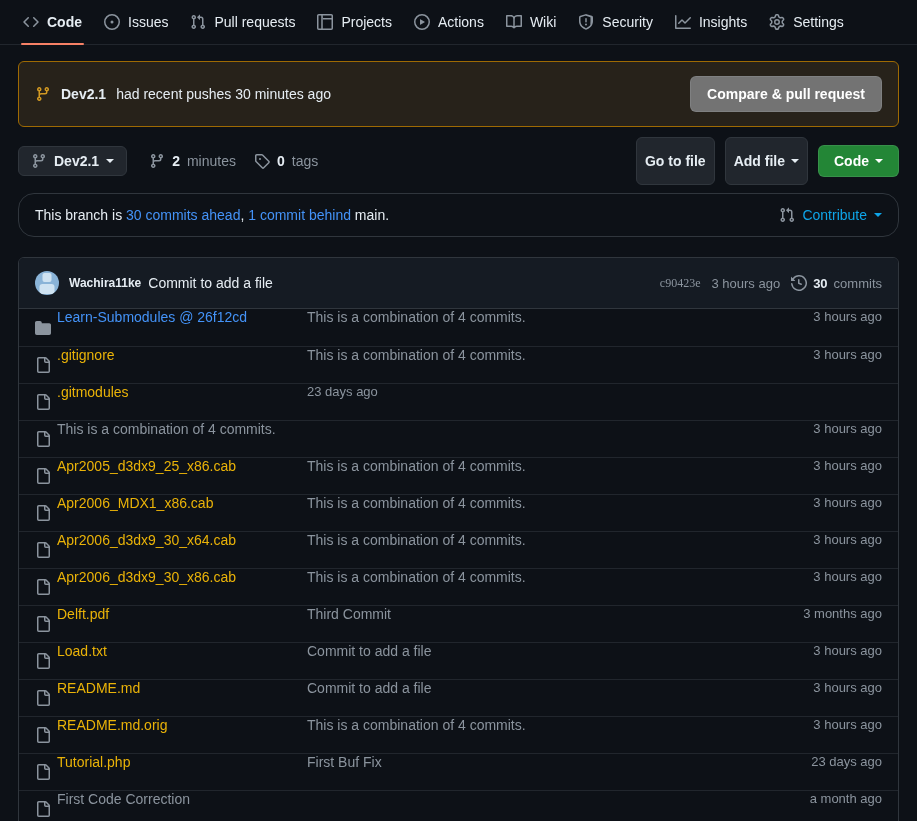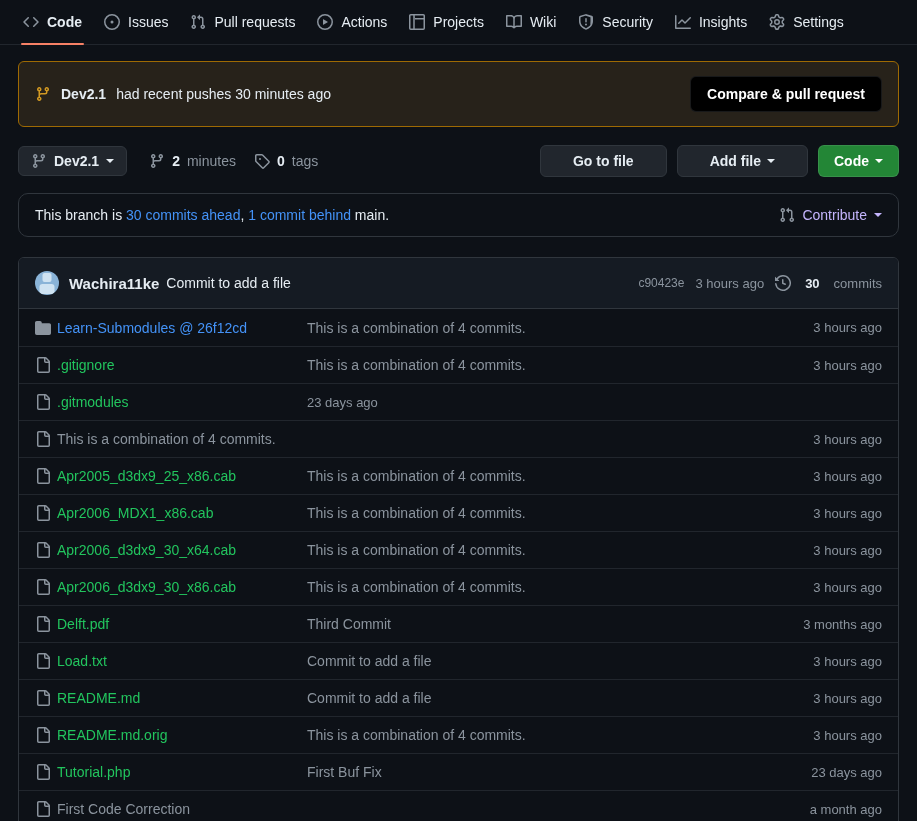--- a/index.html
+++ b/index.html
@@ -65,21 +65,21 @@
   .push-left {
     display: flex;
     align-items: center;
     gap: 10px;
     font-size: 14px;
     color: #e6edf3;
   }
   .push-left .branch-ico { color: #d29922; display: flex; }
   .push-branch { font-weight: bold; }
   .btn-green {
-    background: #000000;
+    background: #737373;
     border: 1px solid rgba(240,246,252,0.1);
     color: #ffffff;
     font-size: 14px;
     font-weight: bold;
     padding: 9px 16px;
     border-radius: 6px;
     cursor: pointer;
     font-family: "Liberation Sans", sans-serif;
     white-space: nowrap;
   }
@@ -117,27 +117,27 @@
   .meta-link .ico { color: #8b949e; display: flex; }
   .meta-link b { color: #e6edf3; font-weight: bold; }
   .spacer { flex: 1; }
   .btn-dark {
     display: flex;
     align-items: center;
     gap: 6px;
     background: #21262d;
     border: 1px solid #30363d;
     border-radius: 6px;
-    padding: 6px 32px;
+    padding: 6px 8px;
     font-size: 14px;
     font-weight: bold;
     color: #e6edf3;
     cursor: pointer;
     margin-left: 10px;
-    height: 32px;
+    height: 48px;
     font-family: "Liberation Sans", sans-serif;
   }
   .btn-code {
     display: flex;
     align-items: center;
     gap: 6px;
     background: #238636;
     border: 1px solid rgba(240,246,252,0.1);
     border-radius: 6px;
     padding: 6px 15px;
@@ -156,33 +156,33 @@
     border-top: 4px solid currentColor;
     display: inline-block;
   }
 
   
   .compare-box {
     display: flex;
     align-items: center;
     justify-content: space-between;
     border: 1px solid #30363d;
-    border-radius: 10px;
+    border-radius: 16px;
     padding: 13px 16px;
     margin-bottom: 20px;
     background: #0d1117;
   }
   .compare-text { font-size: 14px; color: #e6edf3; }
   .compare-text a { color: #4493f8; text-decoration: none; cursor: pointer; }
   .contribute {
     display: flex;
     align-items: center;
     gap: 7px;
     font-size: 14px;
-    color: #c4b5fd;
+    color: #0ea5e9;
     cursor: pointer;
   }
   .contribute .ico { color: #8b949e; display: flex; }
 
   
   .file-table {
     border: 1px solid #30363d;
     border-radius: 6px;
     overflow: hidden;
     background: #0d1117;
@@ -216,71 +216,70 @@
   .avatar::after {
     content: "";
     position: absolute;
     left: 50%; bottom: 1px;
     width: 15px; height: 10px;
     transform: translateX(-50%);
     background: #cfe3f2;
     border-radius: 3px 3px 0 0;
   }
   .commit-author {
-    font-size: 15px;
+    font-size: 12px;
     font-weight: bold;
     color: #e6edf3;
     margin-right: 7px;
     cursor: pointer;
   }
   .commit-msg { font-size: 14px; color: #e6edf3; cursor: pointer; }
   .commit-right {
     margin-left: auto;
     display: flex;
     align-items: center;
     gap: 11px;
     font-size: 13px;
     color: #8b949e;
   }
   .commit-sha {
-    font-family: Liberation Sans, sans-serif;
+    font-family: Liberation Serif, serif;
     font-size: 12px;
     color: #8b949e;
     cursor: pointer;
   }
   .commit-count {
     display: flex;
     align-items: center;
-    gap: 14px;
+    gap: 6px;
     color: #8b949e;
     cursor: pointer;
     font-size: 13px;
   }
   .commit-count b { color: #e6edf3; font-weight: bold; }
   .commit-count .ico { display: flex; }
 
   .file-row {
     display: flex;
-    align-items: center;
     height: 37px;
     padding: 0 16px;
     border-top: 1px solid #21262d;
   }
   .file-row:first-of-type { border-top: none; }
   .f-icon {
     width: 22px;
     display: flex;
     align-items: center;
     color: #8b949e;
     flex-shrink: 0;
   }
   .f-name {
     width: 250px;
     font-size: 14px;
-    color: #22c55e;
+    color: #eab308;
     white-space: nowrap;
     overflow: hidden;
     text-overflow: ellipsis;
     cursor: pointer;
   }
   .f-name.link { color: #4493f8; }
   .f-msg {
     flex: 1;
     font-size: 14px;
     color: #8b949e;
@@ -325,33 +324,33 @@
       <svg width="16" height="16" viewBox="0 0 16 16" fill="currentColor">
           <path d="M1.5 3.25a2.25 2.25 0 1 1 3 2.122v5.256a2.251 2.251 0 1 1-1.5 0V5.372A2.25 2.25 0 0 1 1.5 3.25Zm5.677-.177L9.573.677A.25.25 0 0 1 10 .854V2.5h1A2.5 2.5 0 0 1 13.5 5v5.628a2.251 2.251 0 1 1-1.5 0V5a1 1 0 0 0-1-1h-1v1.646a.25.25 0 0 1-.427.177L7.177 3.427a.25.25 0 0 1 0-.354ZM3.75 2.5a.75.75 0 1 0 0 1.5.75.75 0 0 0 0-1.5Zm0 9.5a.75.75 0 1 0 0 1.5.75.75 0 0 0 0-1.5Zm8.25.75a.75.75 0 1 0 1.5 0 .75.75 0 0 0-1.5 0Z"></path>
         </svg>
     </span>
     <span class="nav-label">Pull requests</span>
   </div>
 
   <div class="nav-tab">
     <span class="nav-icon">
       <svg width="16" height="16" viewBox="0 0 16 16" fill="currentColor">
+          <path d="M1.75 0h12.5C15.216 0 16 .784 16 1.75v12.5A1.75 1.75 0 0 1 14.25 16H1.75A1.75 1.75 0 0 1 0 14.25V1.75C0 .784.784 0 1.75 0ZM1.5 1.75v12.5c0 .138.112.25.25.25h2.5v-13h-2.5a.25.25 0 0 0-.25.25Zm4.25-.25v13h8.5a.25.25 0 0 0 .25-.25V5.5h-8.5Zm8.75 2.5v-2.25a.25.25 0 0 0-.25-.25h-8.5V4Z"></path>
+        </svg>
+    </span>
+    <span class="nav-label">Projects</span>
+  </div>
+
+  <div class="nav-tab">
+    <span class="nav-icon">
+      <svg width="16" height="16" viewBox="0 0 16 16" fill="currentColor">
           <path d="M8 0a8 8 0 1 1 0 16A8 8 0 0 1 8 0ZM1.5 8a6.5 6.5 0 1 0 13 0 6.5 6.5 0 0 0-13 0Zm4.879-2.773 4.264 2.559a.25.25 0 0 1 0 .428l-4.264 2.559A.25.25 0 0 1 6 10.559V5.442a.25.25 0 0 1 .379-.215Z"></path>
         </svg>
     </span>
     <span class="nav-label">Actions</span>
-  </div>
-
-  <div class="nav-tab">
-    <span class="nav-icon">
-      <svg width="16" height="16" viewBox="0 0 16 16" fill="currentColor">
-          <path d="M1.75 0h12.5C15.216 0 16 .784 16 1.75v12.5A1.75 1.75 0 0 1 14.25 16H1.75A1.75 1.75 0 0 1 0 14.25V1.75C0 .784.784 0 1.75 0ZM1.5 1.75v12.5c0 .138.112.25.25.25h2.5v-13h-2.5a.25.25 0 0 0-.25.25Zm4.25-.25v13h8.5a.25.25 0 0 0 .25-.25V5.5h-8.5Zm8.75 2.5v-2.25a.25.25 0 0 0-.25-.25h-8.5V4Z"></path>
-        </svg>
-    </span>
-    <span class="nav-label">Projects</span>
   </div>
 
   <div class="nav-tab">
     <span class="nav-icon">
       <svg width="16" height="16" viewBox="0 0 16 16" fill="currentColor">
           <path d="M0 1.75A.75.75 0 0 1 .75 1h4.253c1.227 0 2.317.59 3 1.501A3.743 3.743 0 0 1 11.006 1h4.245a.75.75 0 0 1 .75.75v10.5a.75.75 0 0 1-.75.75h-4.507a2.25 2.25 0 0 0-1.591.659l-.622.621a.75.75 0 0 1-1.06 0l-.622-.621A2.25 2.25 0 0 0 5.258 13H.75a.75.75 0 0 1-.75-.75Zm7.251 10.324.004-5.073-.002-2.253A2.25 2.25 0 0 0 5.003 2.5H1.5v9h3.757a3.75 3.75 0 0 1 1.994.574ZM8.755 4.75l-.004 7.322a3.752 3.752 0 0 1 1.992-.572H14.5v-9h-3.495a2.25 2.25 0 0 0-2.25 2.25Z"></path>
         </svg>
     </span>
     <span class="nav-label">Wiki</span>
   </div>

